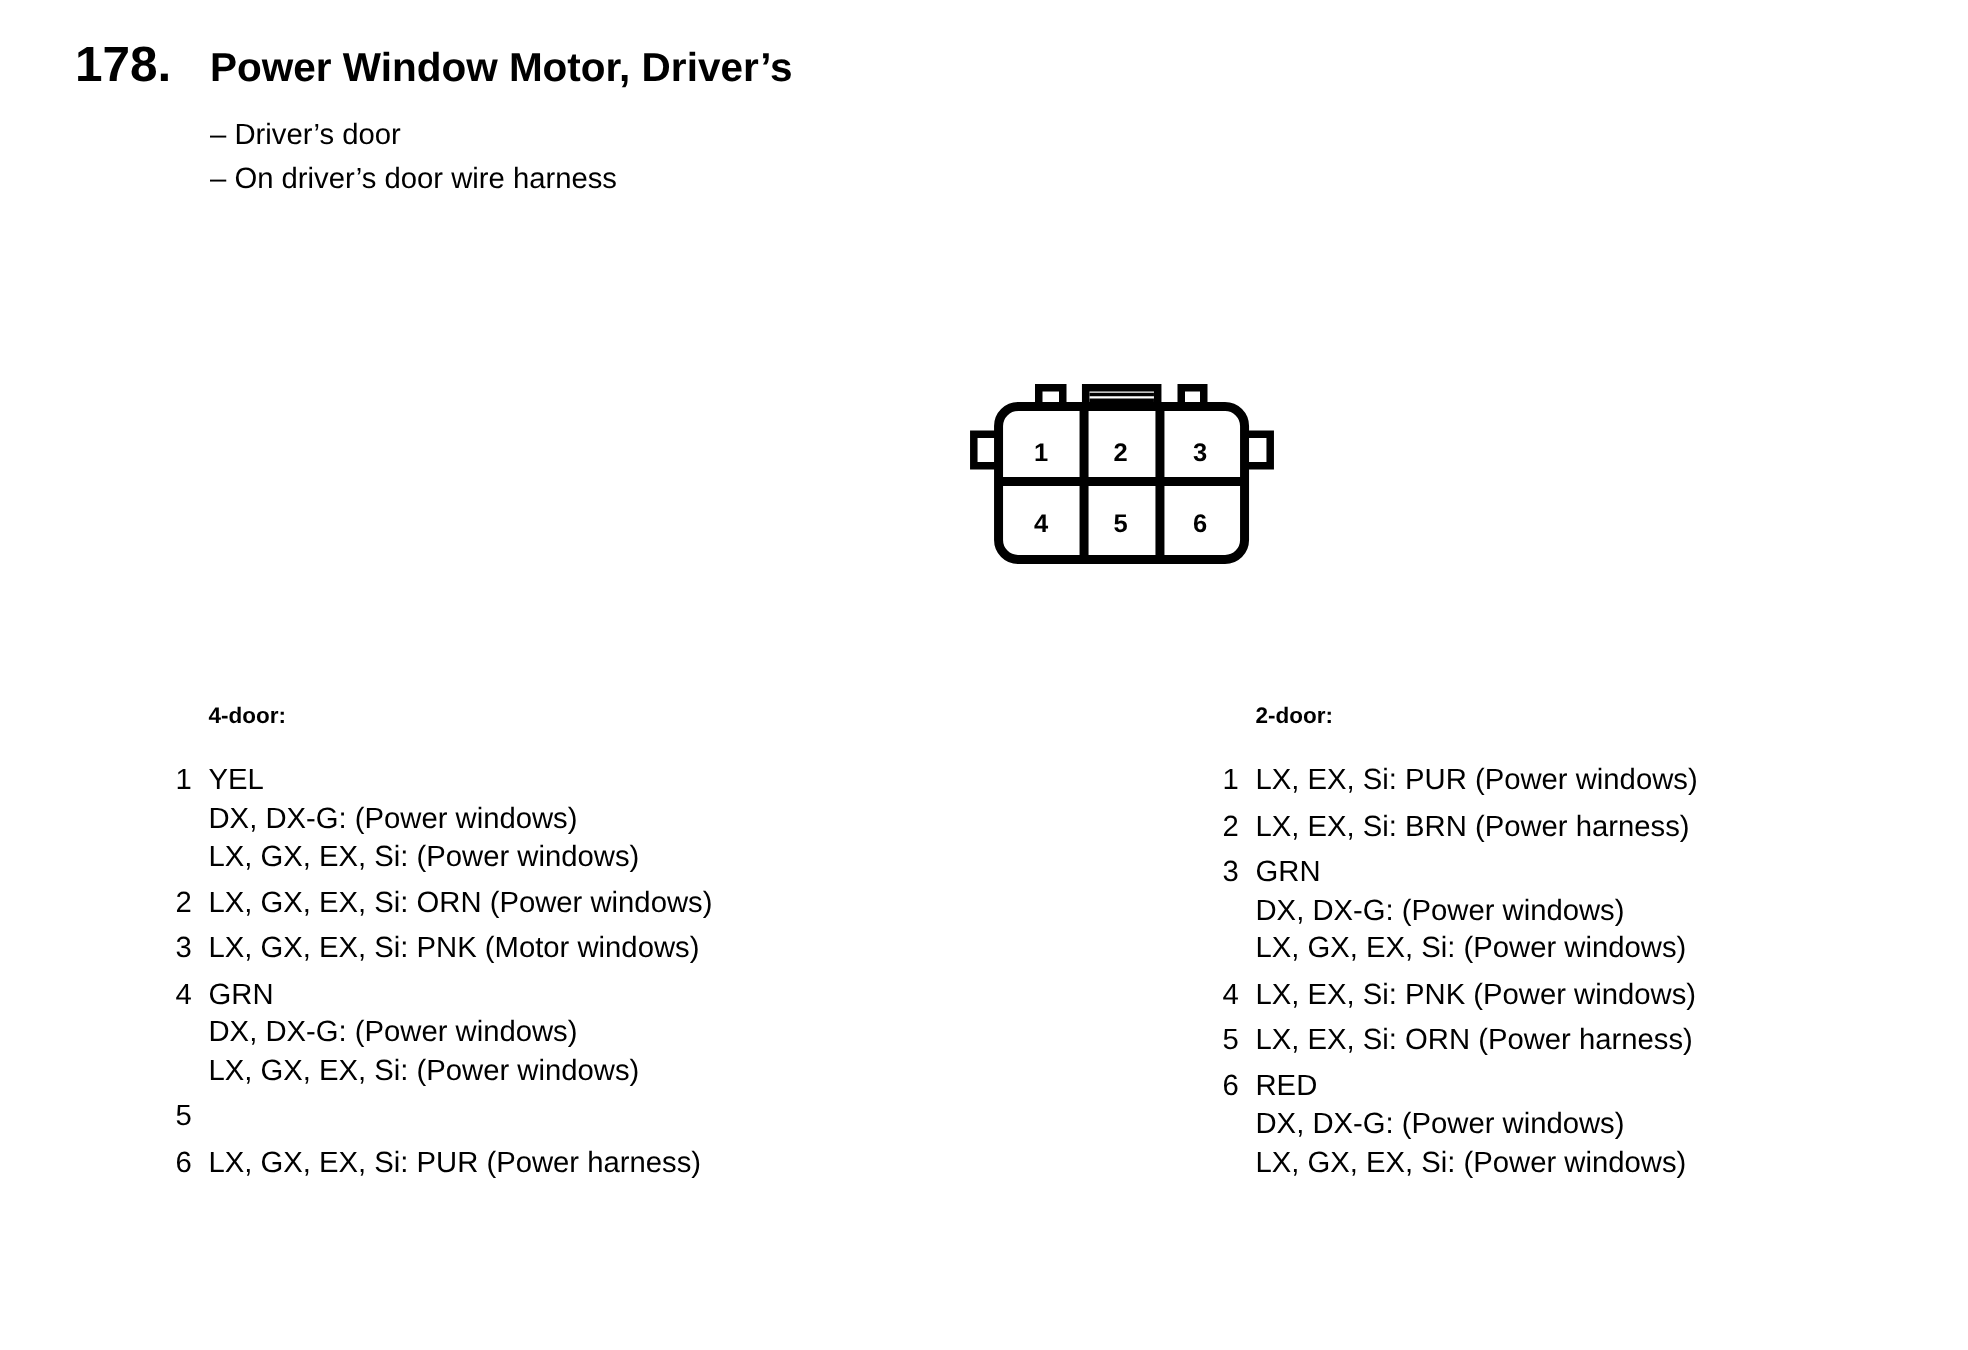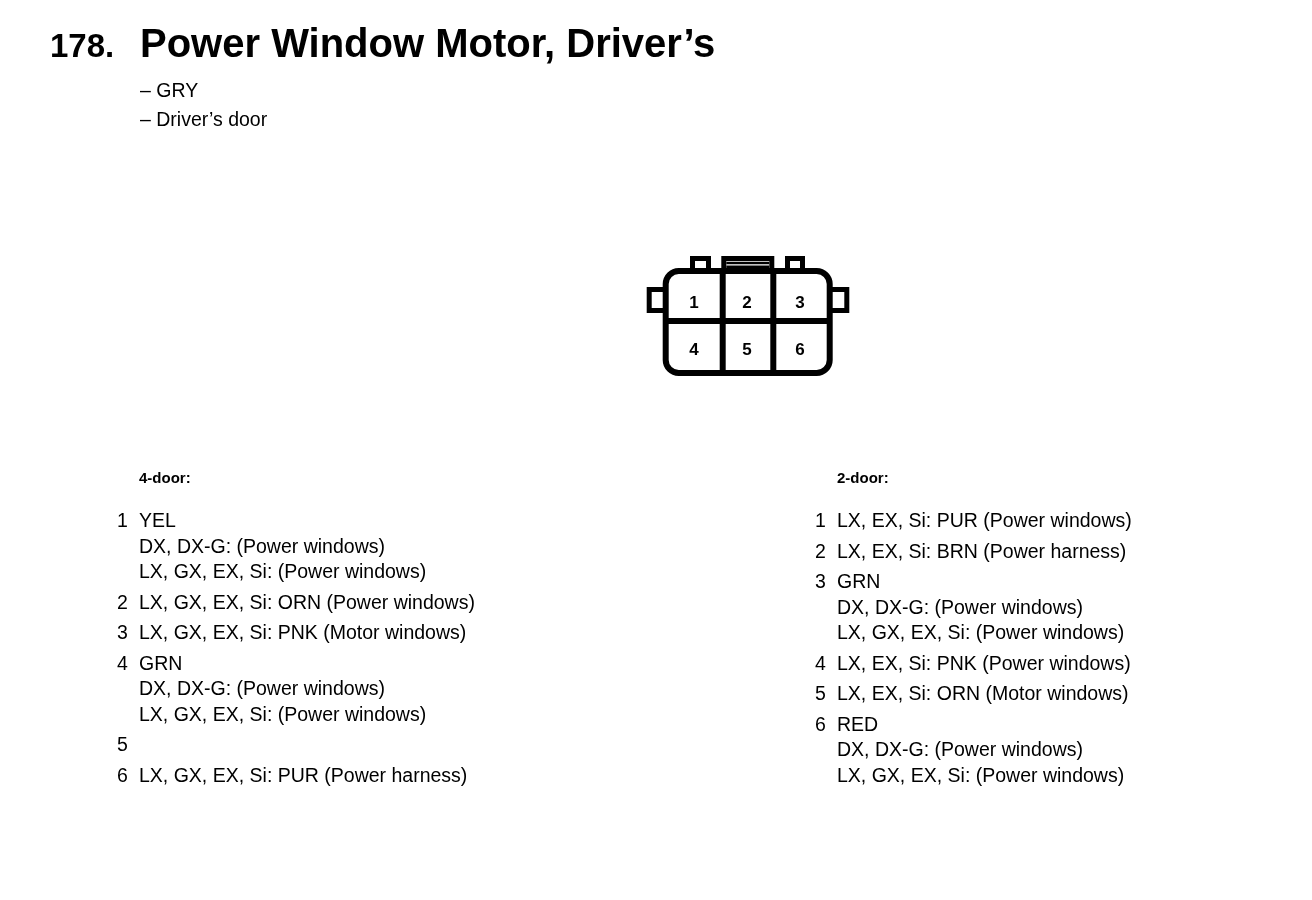--- a/index.html
+++ b/index.html
@@ -13,21 +13,21 @@
   }
 
   
   .title-row {
     position:absolute; left:50px; top:24px;
     display:flex; align-items:baseline;
     font-weight:bold; font-size:33px; line-height:38px;
     white-space:nowrap;
   }
   .item-number { width:90px; flex:none; }
-  .page-title { margin:0; font-size:40px; font-weight:bold; line-height:38px; }
+  .page-title { margin:0; font-size:27px; font-weight:bold; line-height:38px; }
 
   
   .connector-notes {
     position:absolute; left:140px; top:76px;
     margin:0; padding:0; list-style:none;
     font-size:19.5px; line-height:28.5px;
     white-space:nowrap;
   }
 
   
@@ -60,22 +60,22 @@
 <body>
 
 <div class="page">
 
   <div class="title-row">
     <span class="item-number">178.</span>
     <h1 class="page-title">Power Window Motor, Driver’s</h1>
   </div>
 
   <ul class="connector-notes">
-    <li>– GRY</li>
     <li>– Driver’s door</li>
+    <li>– On driver’s door wire harness</li>
   </ul>
 
   <div class="connector-diagram">
     <svg class="connector-svg" viewBox="0 0 216 136" xmlns="http://www.w3.org/2000/svg">
 
       <rect class="part" x="9.2" y="45.5" width="19" height="21" stroke-width="5"></rect>
       <rect class="part" x="187.8" y="45.5" width="19" height="21" stroke-width="5"></rect>
 
       <rect class="part" x="52.5" y="14.5" width="16" height="16" stroke-width="5"></rect>
       <rect class="part" x="147.5" y="14.5" width="15" height="16" stroke-width="5"></rect>
@@ -175,21 +175,21 @@
     <div class="entry">
       <span class="pin-num">4</span>
       <div class="entry-lines">
         <div class="line">LX, EX, Si: PNK (Power windows)</div>
       </div>
     </div>
 
     <div class="entry">
       <span class="pin-num">5</span>
       <div class="entry-lines">
-        <div class="line">LX, EX, Si: ORN (Motor windows)</div>
+        <div class="line">LX, EX, Si: ORN (Power harness)</div>
       </div>
     </div>
 
     <div class="entry">
       <span class="pin-num">6</span>
       <div class="entry-lines">
         <div class="line">RED</div>
         <div class="line">DX, DX-G: (Power windows)</div>
         <div class="line">LX, GX, EX, Si: (Power windows)</div>
       </div>

